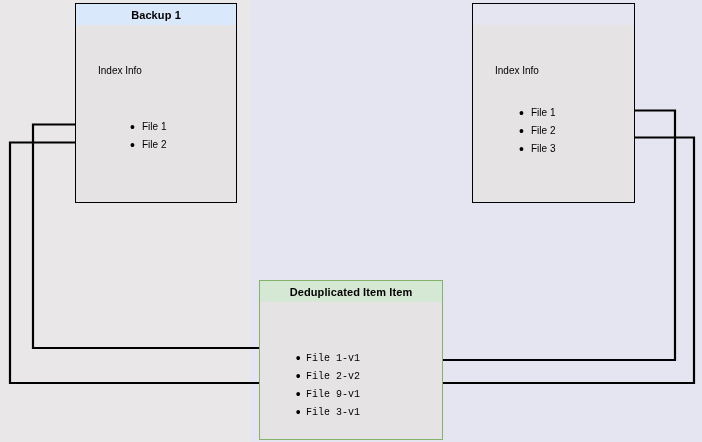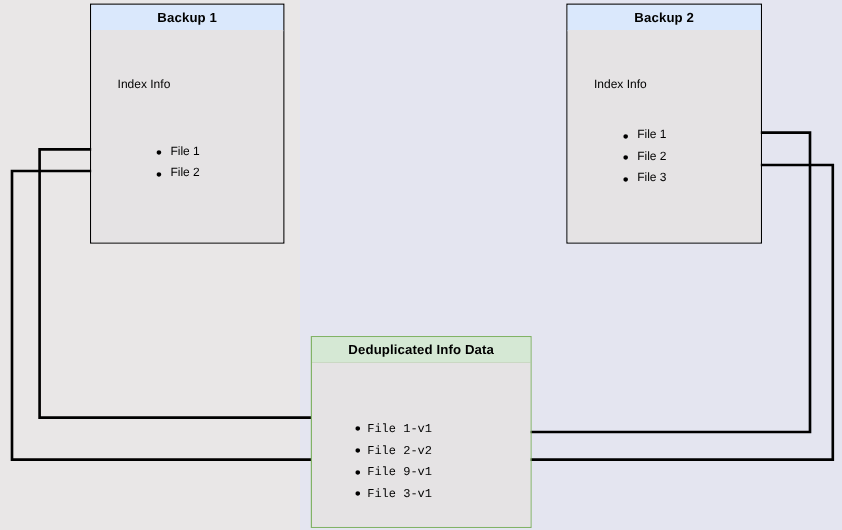--- a/index.html
+++ b/index.html
@@ -86,36 +86,33 @@
     <div class="body">
       <div class="index-label" style="left:22px;top:40px;">Index Info</div>
       <ul class="filelist" style="left:52px;top:93px;">
         <li>File 1</li>
         <li>File 2</li>
       </ul>
     </div>
   </div>
 
   <div class="box box-blue" style="left:472px;top:3px;width:163px;height:200px;">
-    <div class="hdr">
-      <span>Backup 2</span>
-    </div>
     <div class="body">
       <div class="index-label" style="left:22px;top:40px;">Index Info</div>
       <ul class="filelist" style="left:44px;top:79px;">
         <li>File 1</li>
         <li>File 2</li>
         <li>File 3</li>
       </ul>
     </div>
   </div>
 
   <div class="box box-green" style="left:259px;top:280px;width:184px;height:160px;">
     <div class="hdr">
-      <span>Deduplicated Info Data</span>
+      <span>Deduplicated Item Item</span>
     </div>
     <div class="body">
       <ul class="filelist" style="left:32px;top:48px;font-family:Liberation Mono, monospace;">
         <li>File 1-v1</li>
         <li>File 2-v2</li>
         <li>File 9-v1</li>
         <li>File 3-v1</li>
       </ul>
     </div>
   </div>

